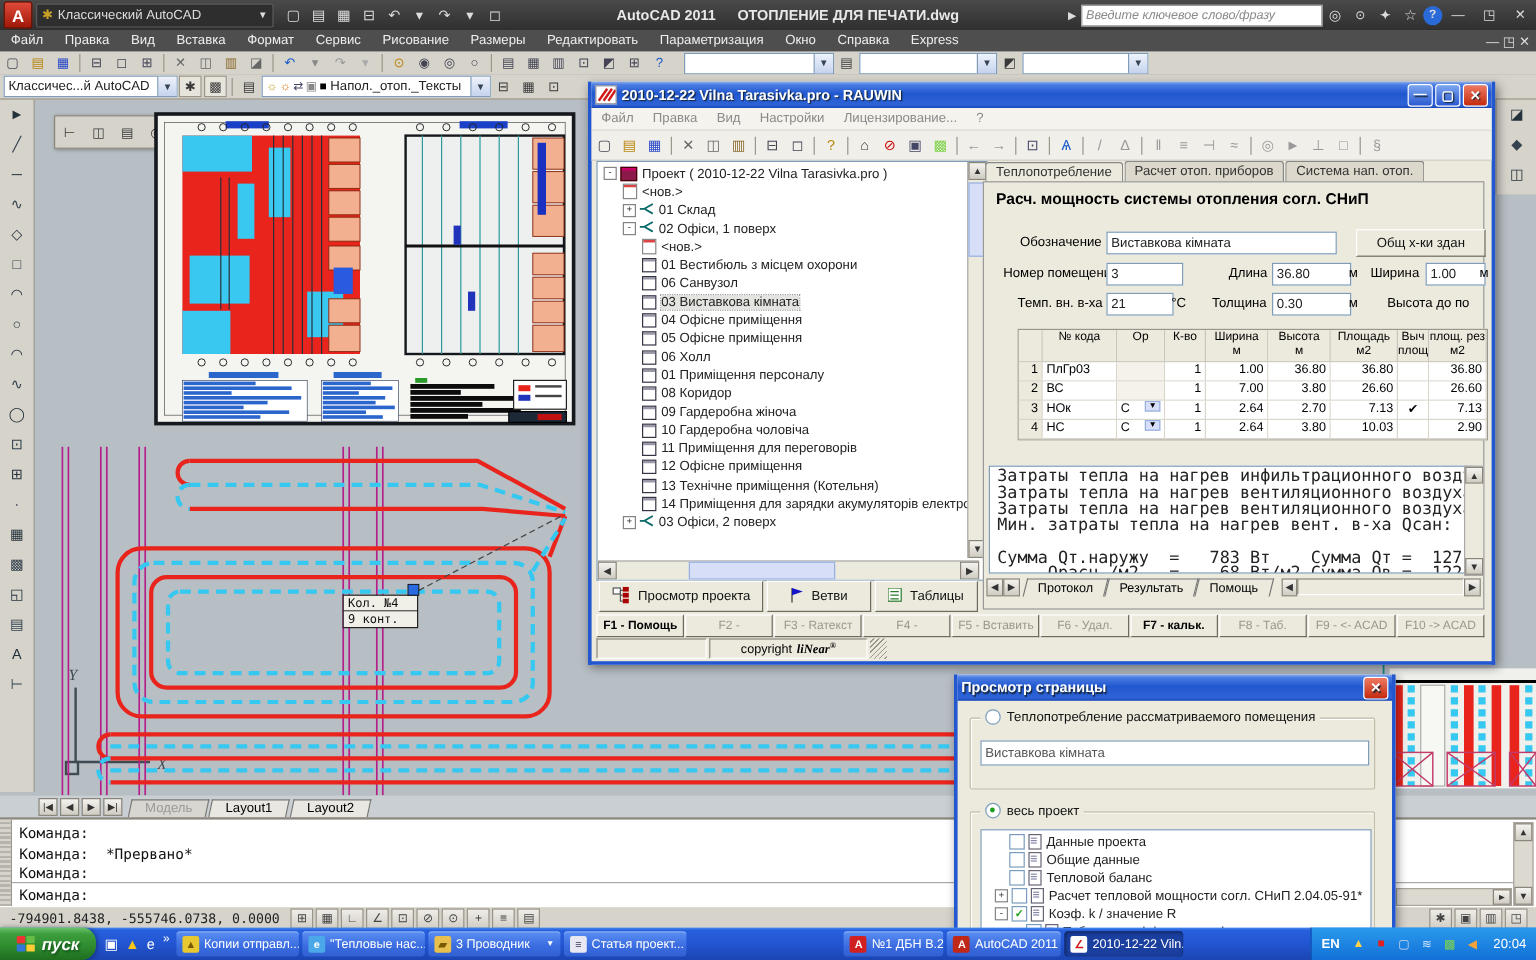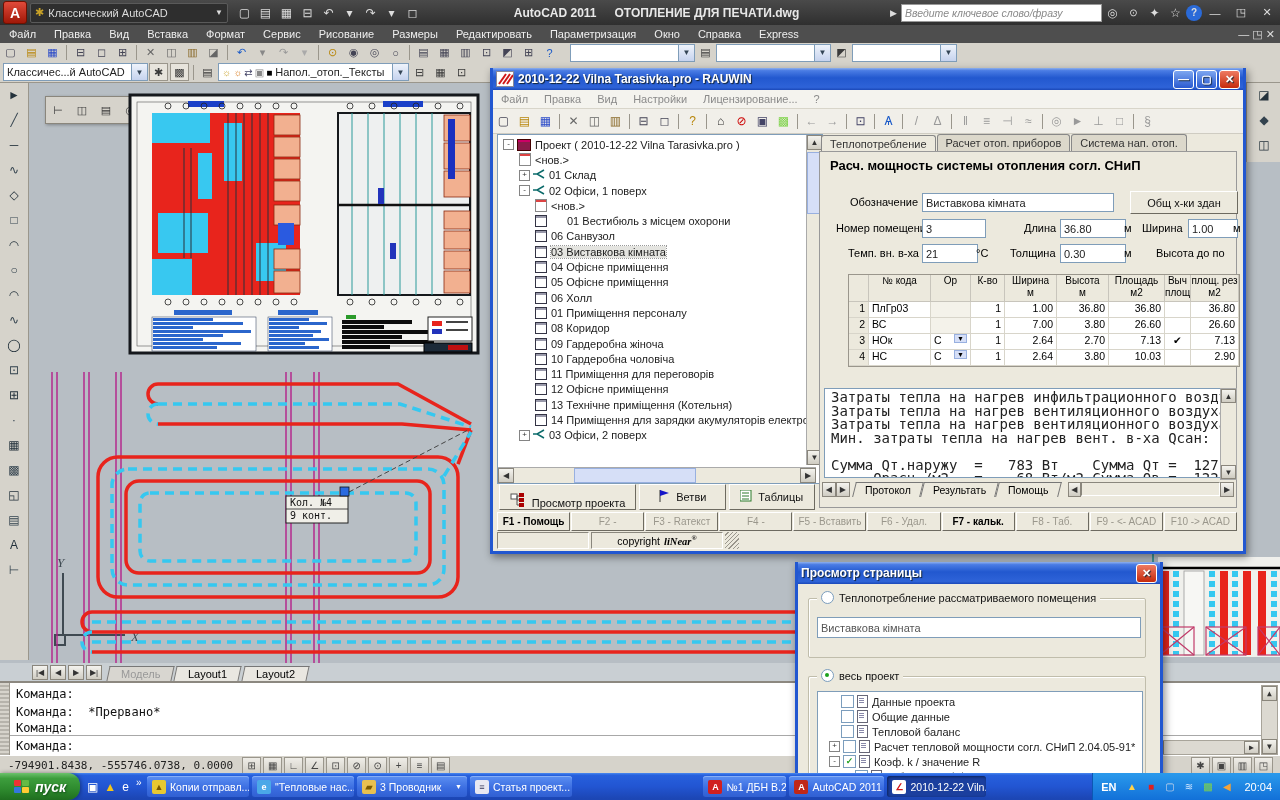--- a/index.html
+++ b/index.html
@@ -612,21 +612,21 @@
           <span class="texp">-</span>
           <span class="ticon"><svg width="12" height="10">
               <path d="M11,1 L4,5 L11,9 M4,5 L0,5" stroke="#0a6a6a" stroke-width="1.5" fill="none"></path>
             </svg></span>
           <span>02 Офіси, 1 поверх</span>
         </div>
         <div class="trow" style="padding-left: 32px;">
           <span class="ticon" style="width: 10px; height: 11px; background: rgb(255, 255, 255); border: 1px solid rgb(136, 136, 136); box-shadow: rgb(221, 68, 68) 0px 2px 0px inset;"></span>
           <span>&lt;нов.&gt;</span>
         </div>
-        <div class="trow" style="padding-left: 32px; gap: 16px;">
+        <div class="trow" style="padding-left: 32px;">
           <span class="ticon" style="width: 10px; height: 10px; background: rgb(255, 255, 255); border: 1px solid rgb(51, 51, 68); box-shadow: rgb(153, 153, 170) 0px 2px 0px inset;"></span>
           <span>01 Вестибюль з місцем охорони</span>
         </div>
         <div class="trow" style="padding-left: 32px;">
           <span class="ticon" style="width: 10px; height: 10px; background: rgb(255, 255, 255); border: 1px solid rgb(51, 51, 68); box-shadow: rgb(153, 153, 170) 0px 2px 0px inset;"></span>
           <span>06 Санвузол</span>
         </div>
         <div class="trow" style="padding-left: 32px;">
           <span class="ticon" style="width: 10px; height: 10px; background: rgb(255, 255, 255); border: 1px solid rgb(51, 51, 68); box-shadow: rgb(153, 153, 170) 0px 2px 0px inset;"></span>
           <span style="background: rgb(228, 228, 224); outline: rgb(153, 153, 153) dotted 1px;">03 Виставкова кімната</span>
@@ -844,21 +844,21 @@
             </span>
           </span>
         <span class="sb-btn" style="width:13px;height:13px;margin-left:8px">◀</span>
         <span class="sunk" style="width:150px;height:12px;background:#ece9dd"></span>
         <span class="sb-btn" style="width:13px;height:13px">▶</span>
       </div>
     </div>
   </div>
 
   <div class="abs" style="left:6px;top:416px;width:316px;height:26px;display:flex;gap:3px" id="rau-viewbtns">
-      <div class="btn3d" style="flex: 1.6 1 0%; gap: 6px; align-items: flex-end;">
+      <div class="btn3d" style="flex: 1.6 1 0%; gap: 6px;">
         <span><svg width="16" height="14">
             <rect x="1" y="1" width="6" height="5" fill="#fff" stroke="#555"></rect>
             <rect x="9" y="0" width="5" height="4" fill="#a00"></rect>
             <rect x="9" y="5" width="5" height="4" fill="#a00"></rect>
             <rect x="9" y="10" width="5" height="4" fill="#a00"></rect>
             <path d="M7,3 h2 M7,3 v9 h2 M7,7 h2" stroke="#555" fill="none"></path>
           </svg></span>
         <span>Просмотр проекта</span>
       </div>
       <div class="btn3d" style="flex: 1 1 0%; gap: 6px;">

